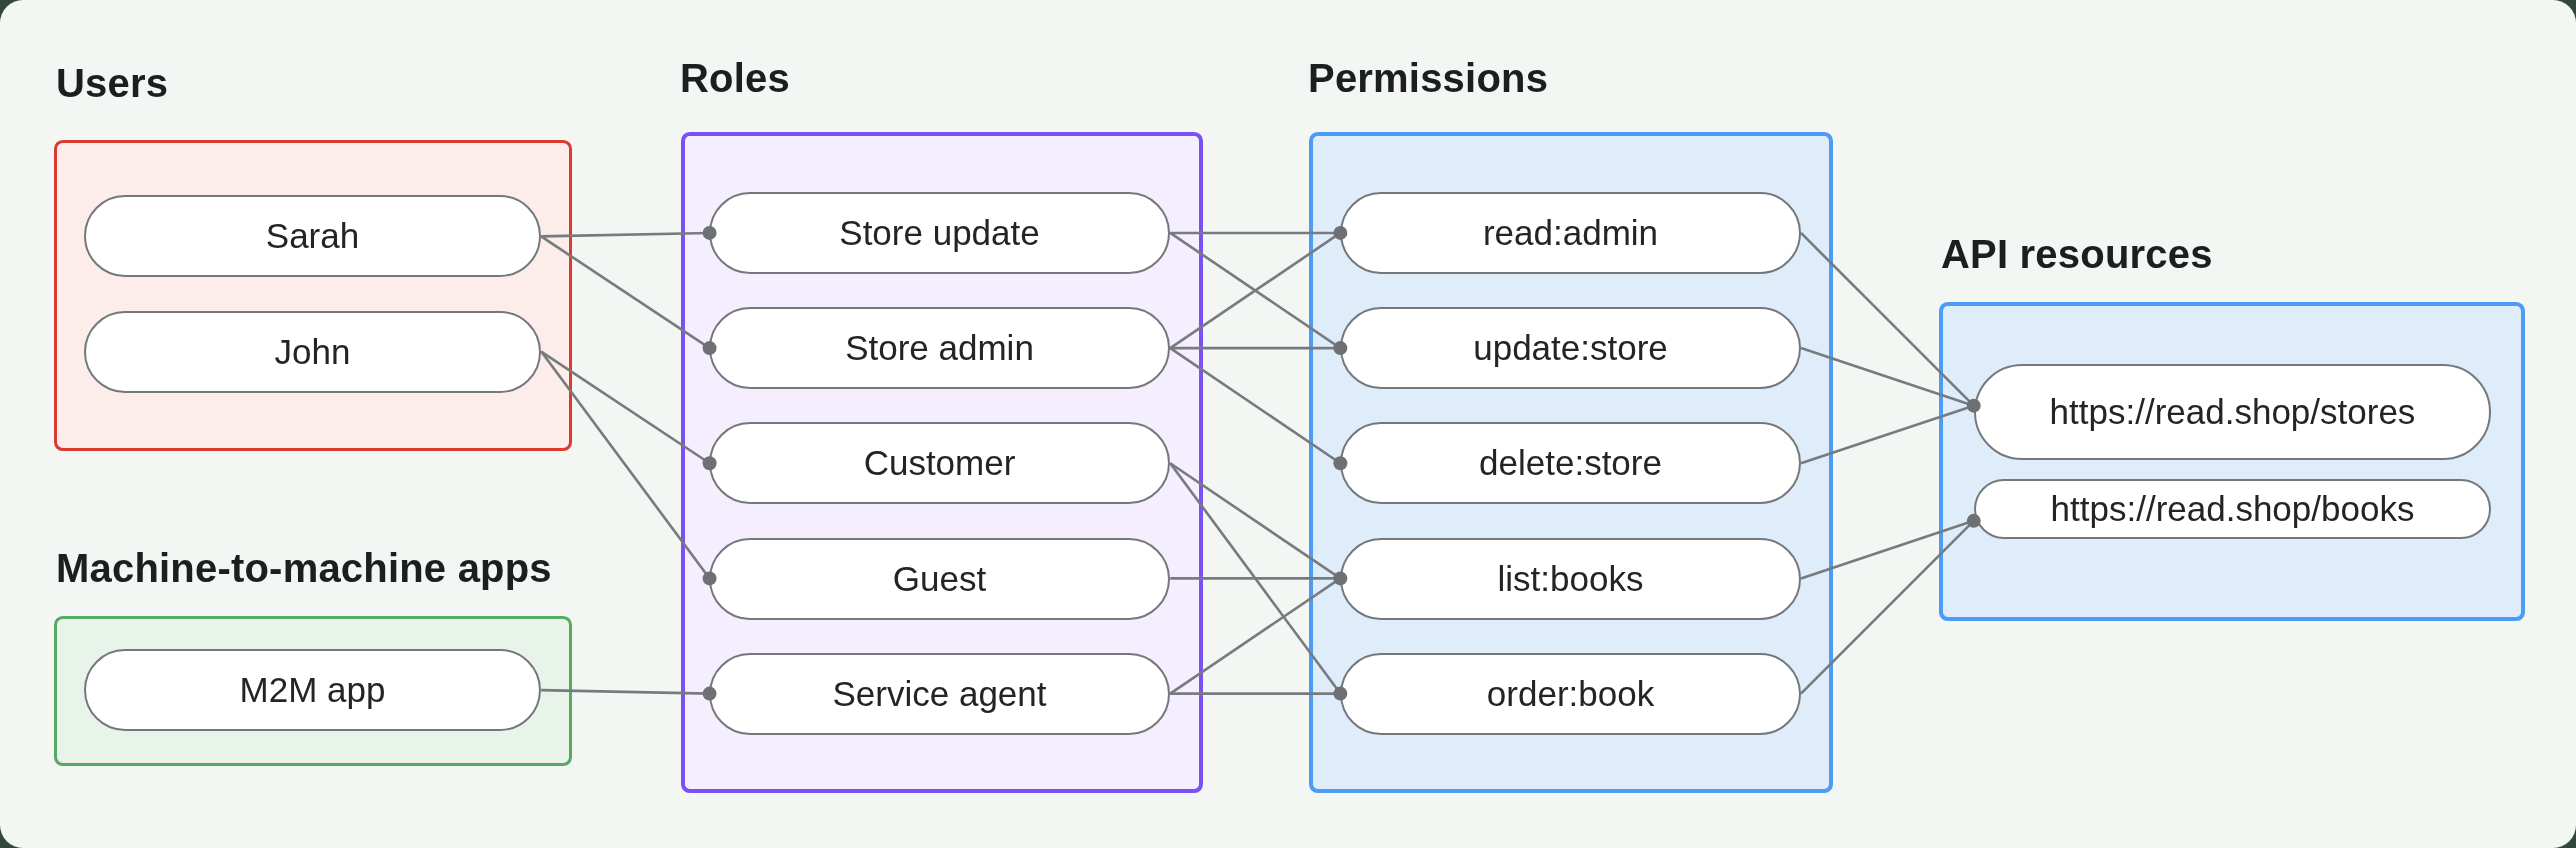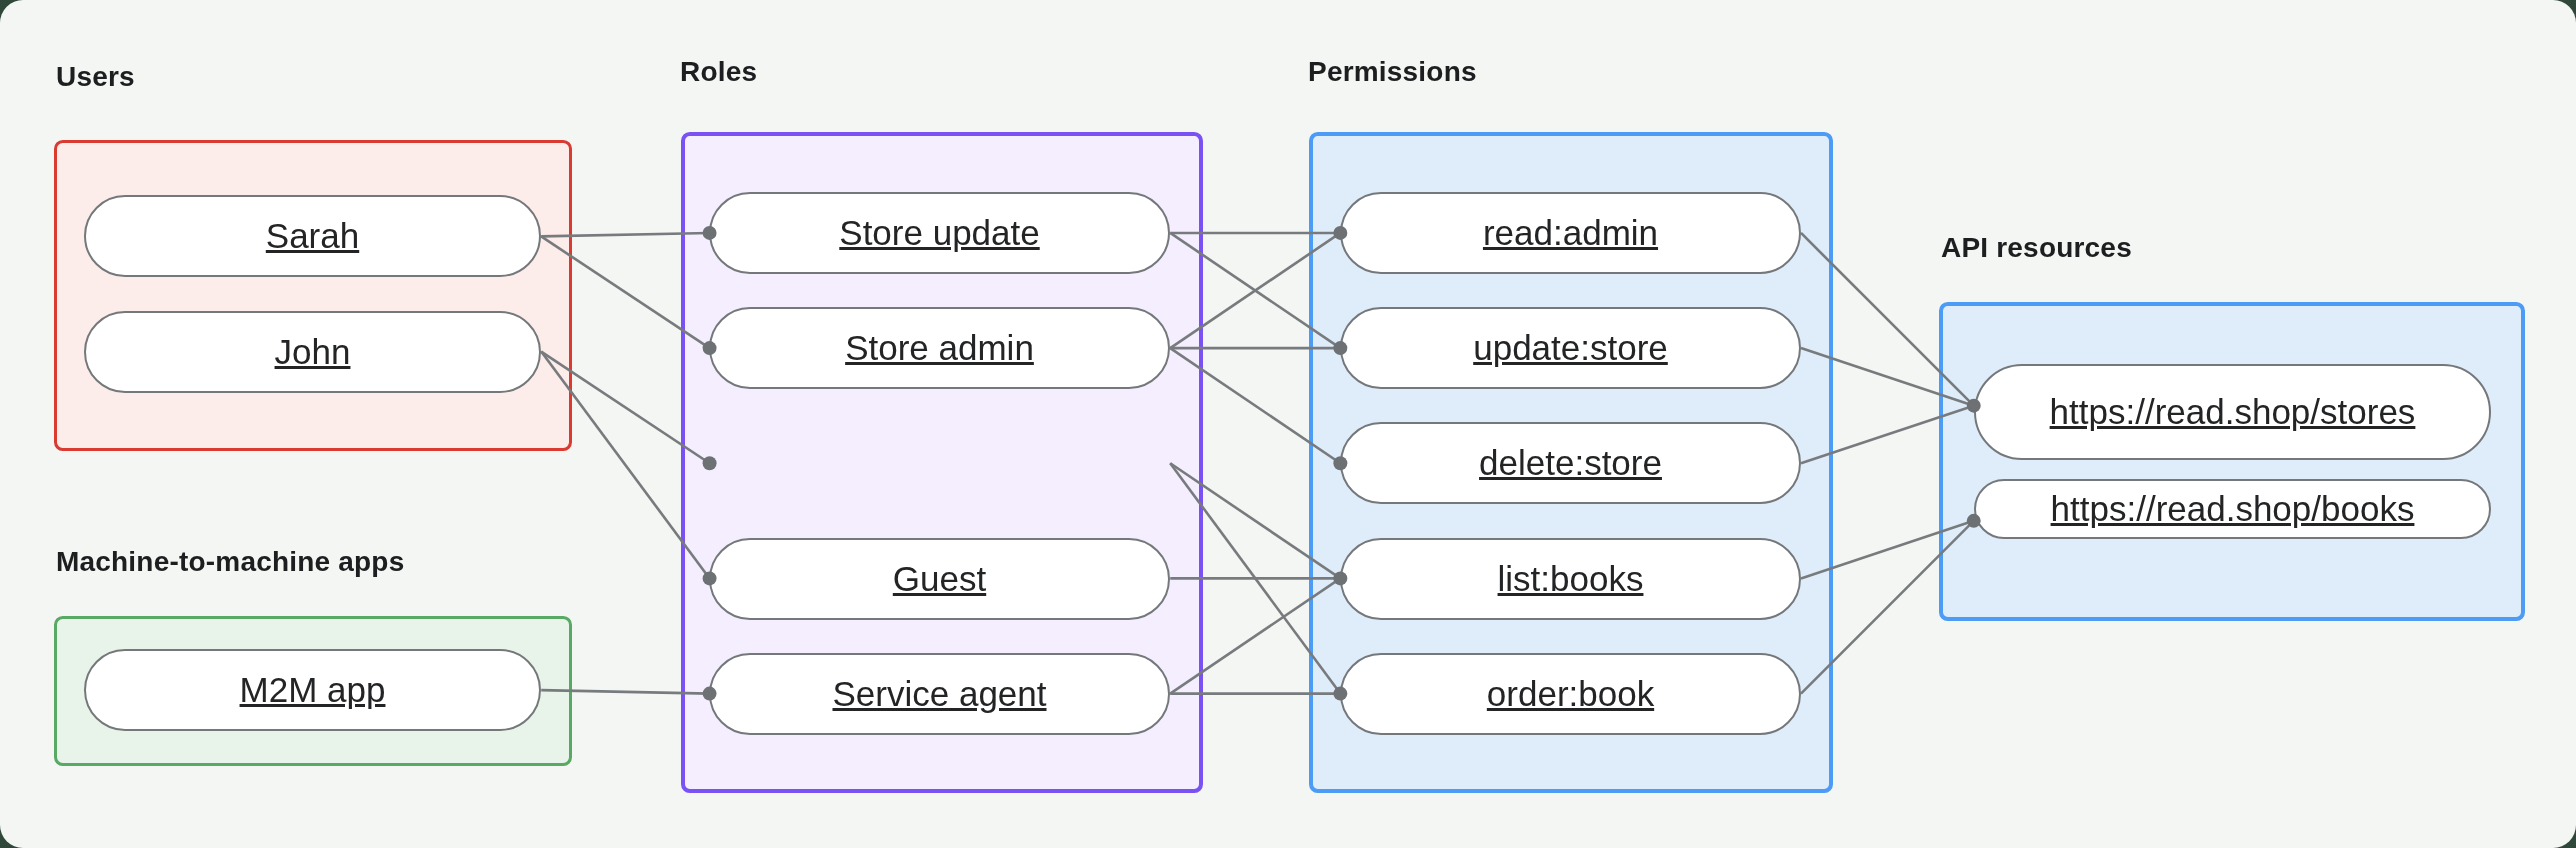--- a/index.html
+++ b/index.html
@@ -9,21 +9,21 @@
     font-family:"Liberation Sans",sans-serif;
   }
   .stage{position:relative;width:2576px;height:848px;}
   .panel{
     position:absolute;inset:0;
     background:var(--panel,#f4f6f4);
     border-radius:23px;
   }
   .section-label{
     position:absolute;
-    font-size:28px;font-weight:600;letter-spacing:0.2px;
+    font-size:40px;font-weight:600;letter-spacing:0.2px;
     color:var(--heading_text,#1c1e20);
     white-space:nowrap;
   }
   .gbox{
     position:absolute;box-sizing:border-box;
     border-radius:8.7px;border:3.5px solid transparent;
   }
   .gbox.users{border-color:var(--users_border);background:var(--users_fill);}
   .gbox.m2m{border-color:var(--m2m_border);background:var(--m2m_fill);}
   .gbox.roles{border-width:4.4px;border-color:var(--roles_border);background:var(--roles_fill);}
@@ -31,21 +31,20 @@
   .gbox.api{border-width:4.4px;border-color:var(--api_border);background:var(--api_fill);}
   .pill{
     position:absolute;box-sizing:border-box;
     height:82px;
     background:var(--node_fill,#fff);
     border:2.6px solid var(--node_border,#74787b);
     border-radius:52px;
     display:flex;align-items:center;justify-content:center;
     font-size:35px;color:var(--node_text,#222426);
     white-space:nowrap;
-    text-decoration:underline;
   }
   svg.wires{position:absolute;left:0;top:0;pointer-events:none;}
 </style>
 </head>
 <body>
 
 <div class="stage">
   <div class="panel"></div>
 
   <div class="section-label" style="left:56px;top:61px">Users</div>
@@ -60,20 +59,21 @@
   <div class="gbox perms" style="left:1309px;top:132px;width:524px;height:661px"></div>
   <div class="gbox api" style="left:1939px;top:302px;width:586px;height:319px"></div>
 
   <div class="pill" style="left:84px;top:195px;width:457px">Sarah</div>
   <div class="pill" style="left:84px;top:311px;width:457px">John</div>
 
   <div class="pill" style="left:84px;top:649px;width:457px">M2M app</div>
 
   <div class="pill" style="left:709px;top:192px;width:461px">Store update</div>
   <div class="pill" style="left:709px;top:307px;width:461px">Store admin</div>
+  <div class="pill" style="left:709px;top:422px;width:461px">Customer</div>
   <div class="pill" style="left:709px;top:538px;width:461px">Guest</div>
   <div class="pill" style="left:709px;top:653px;width:461px">Service agent</div>
 
   <div class="pill" style="left:1340px;top:192px;width:461px">read:admin</div>
   <div class="pill" style="left:1340px;top:307px;width:461px">update:store</div>
   <div class="pill" style="left:1340px;top:422px;width:461px">delete:store</div>
   <div class="pill" style="left:1340px;top:538px;width:461px">list:books</div>
   <div class="pill" style="left:1340px;top:653px;width:461px">order:book</div>
 
   <div class="pill" style="left:1974px;top:364px;width:517px;height:96px">https://read.shop/stores</div>

